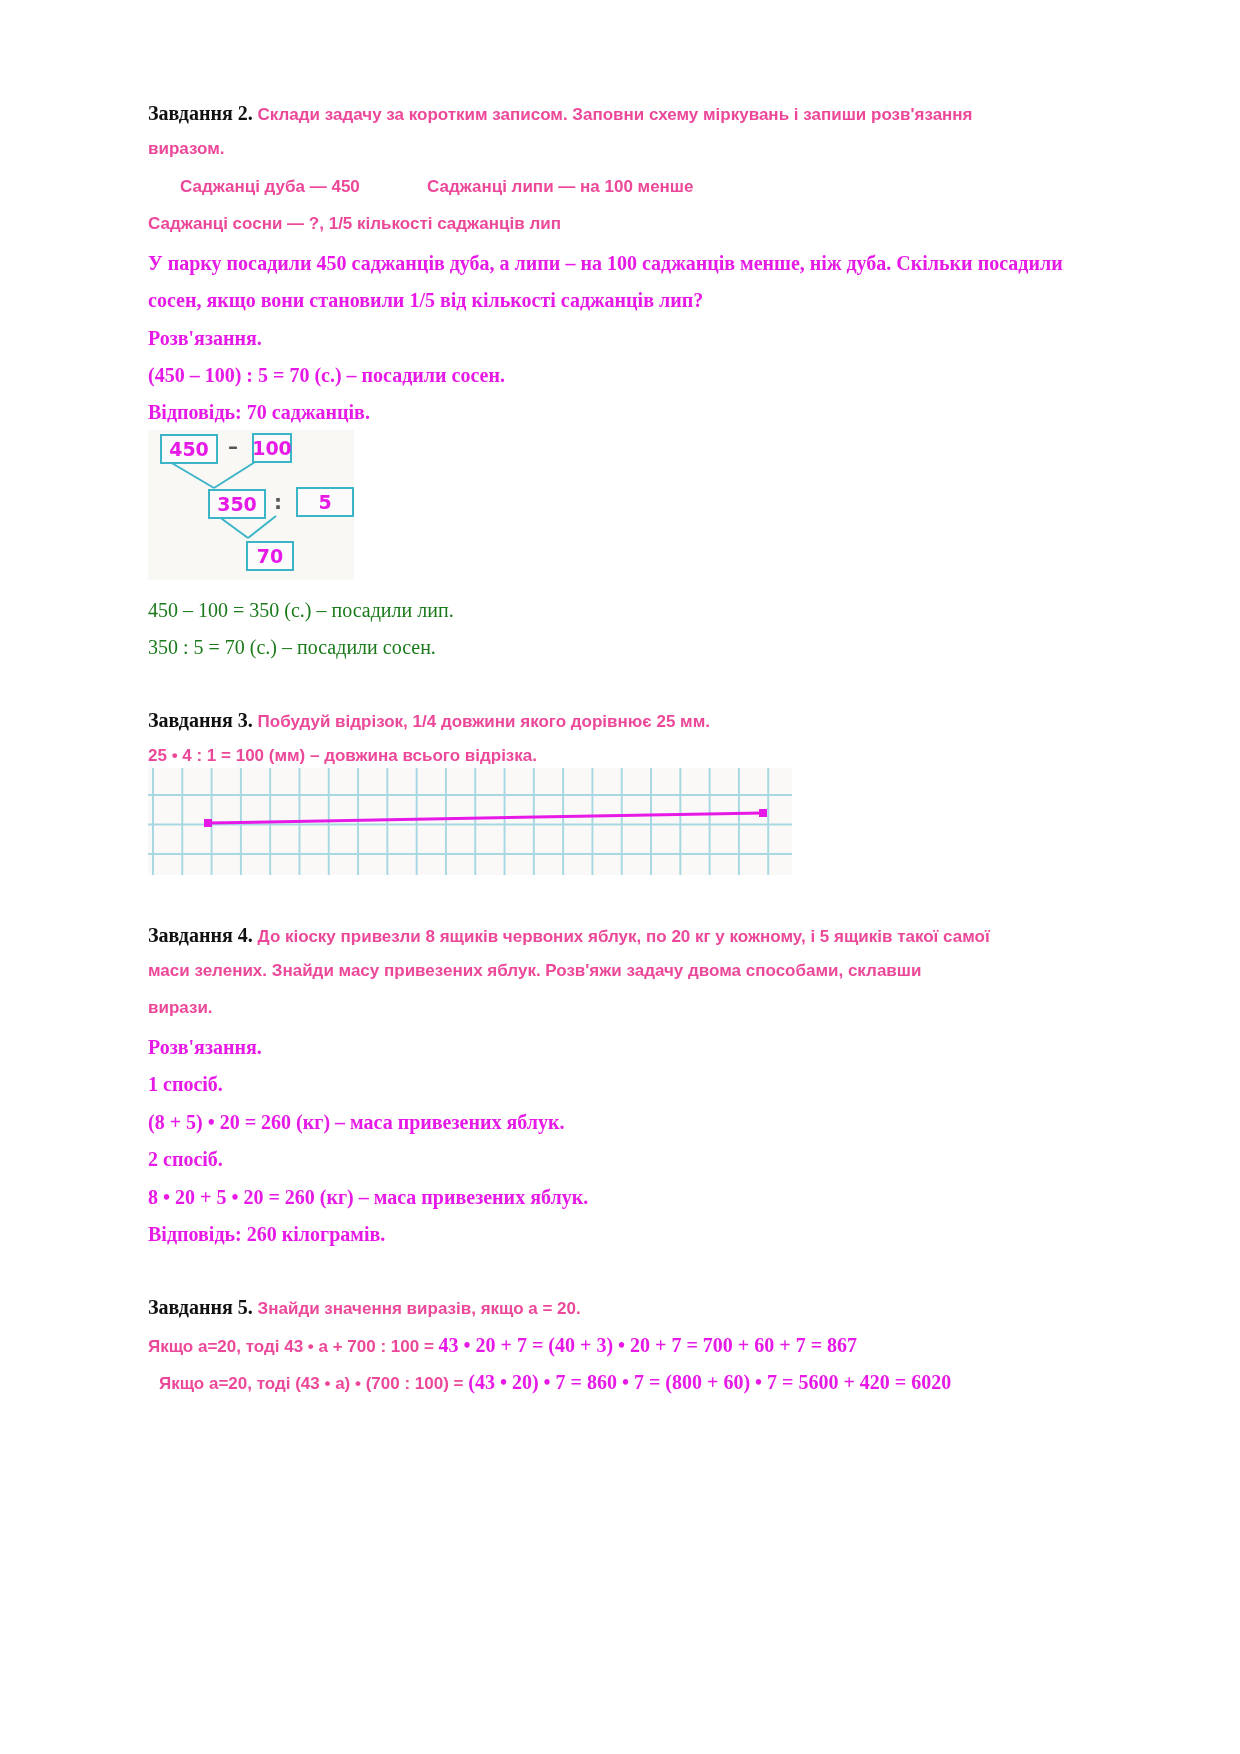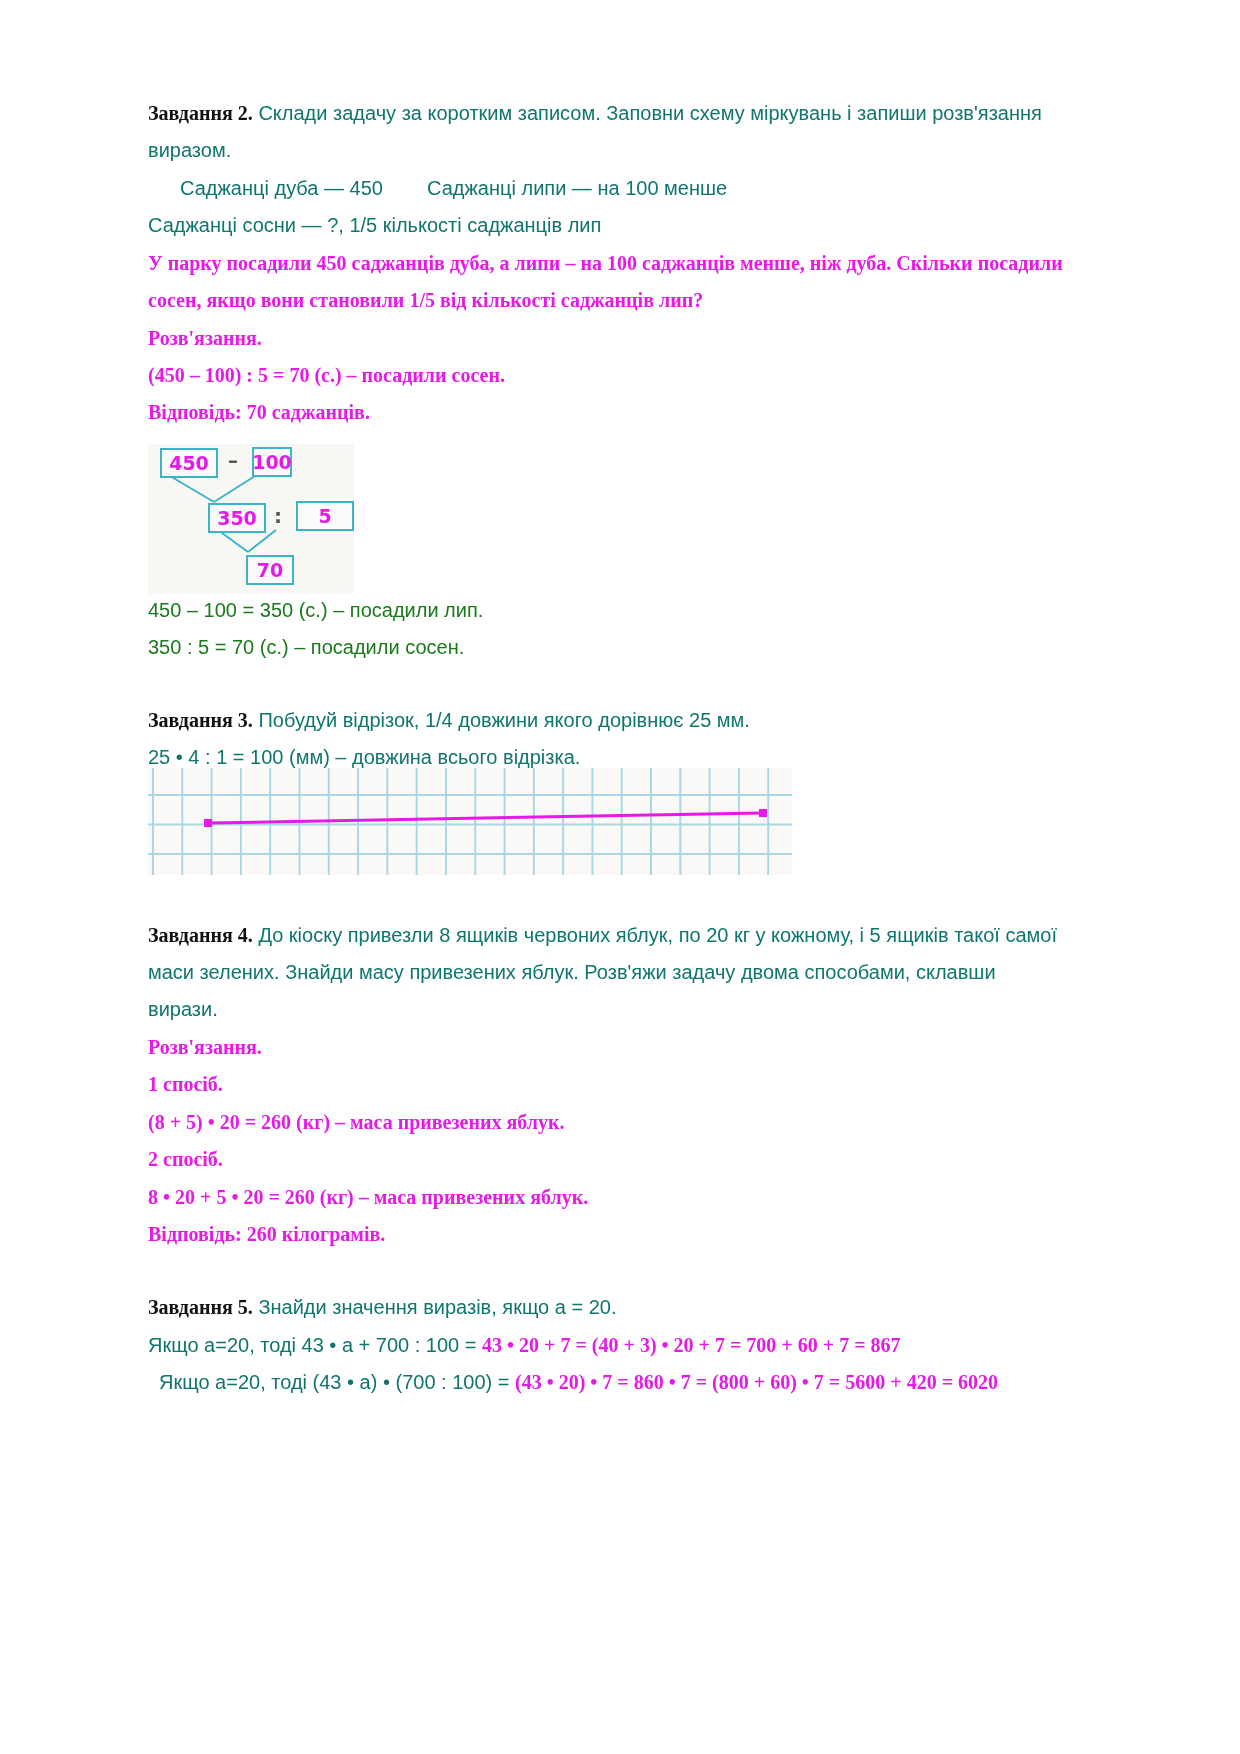--- a/index.html
+++ b/index.html
@@ -1,25 +1,25 @@
 <!DOCTYPE html>
 <html><head>
 <meta charset="utf-8">
 <style>
   html, body { margin: 0; padding: 0; background: #ffffff; }
   body { width: 1240px; height: 1754px; position: relative; overflow: hidden; }
   .page { position: absolute; left: 0; top: 0; width: 1240px; height: 1754px; }
   .line { position: absolute; left: 148px; white-space: nowrap; line-height: 1; }
-  .sans { font-family: "Liberation Sans", sans-serif; font-size: 20px; color: #0f766e; transform-origin: left; }
+  .sans { font-family: "Liberation Sans", sans-serif; font-size: 17px; color: #ec4899; transform-origin: left; font-weight: bold; }
   .serif-b { font-family: "Liberation Serif", serif; font-weight: bold; font-size: 20px; }
-  .serif { font-family: Liberation Sans, sans-serif; font-size: 20px; text-align: center; }
+  .serif { font-family: Liberation Serif, serif; font-size: 20px; text-align: center; }
   .label-b { font-family: "Liberation Serif", serif; font-weight: bold; color: #111; font-size: 20px; }
   .magenta { color: #e619e6; }
   .green { color: #1a7a1a; }
-  .scheme { position: absolute; left: 148px; top: 430px; width: 206px; height: 150px; background: #faf8f5; margin-top: 14px; }
+  .scheme { position: absolute; left: 148px; top: 430px; width: 206px; height: 150px; background: #faf8f5; }
   .box { position: absolute; border: 2px solid #3bb4c8; background: #fbfbfb;
          font-family: "DejaVu Sans", sans-serif; font-weight: bold; color: #e619e6; font-size: 19px;
          display: flex; align-items: center; justify-content: center; box-sizing: border-box; }
   .op { position: absolute; font-family: "DejaVu Sans", sans-serif; font-size: 20px; color: #555; font-weight: bold; }
   .grid { position: absolute; left: 148px; top: 768px; width: 644px; height: 107px;
           background-color: #fbf9f7;
           background-image:
             linear-gradient(to right, #a7d8e2 1.5px, transparent 1.5px),
             linear-gradient(to bottom, #a7d8e2 1.5px, transparent 1.5px);
           background-size: 29.3px 29.5px;

